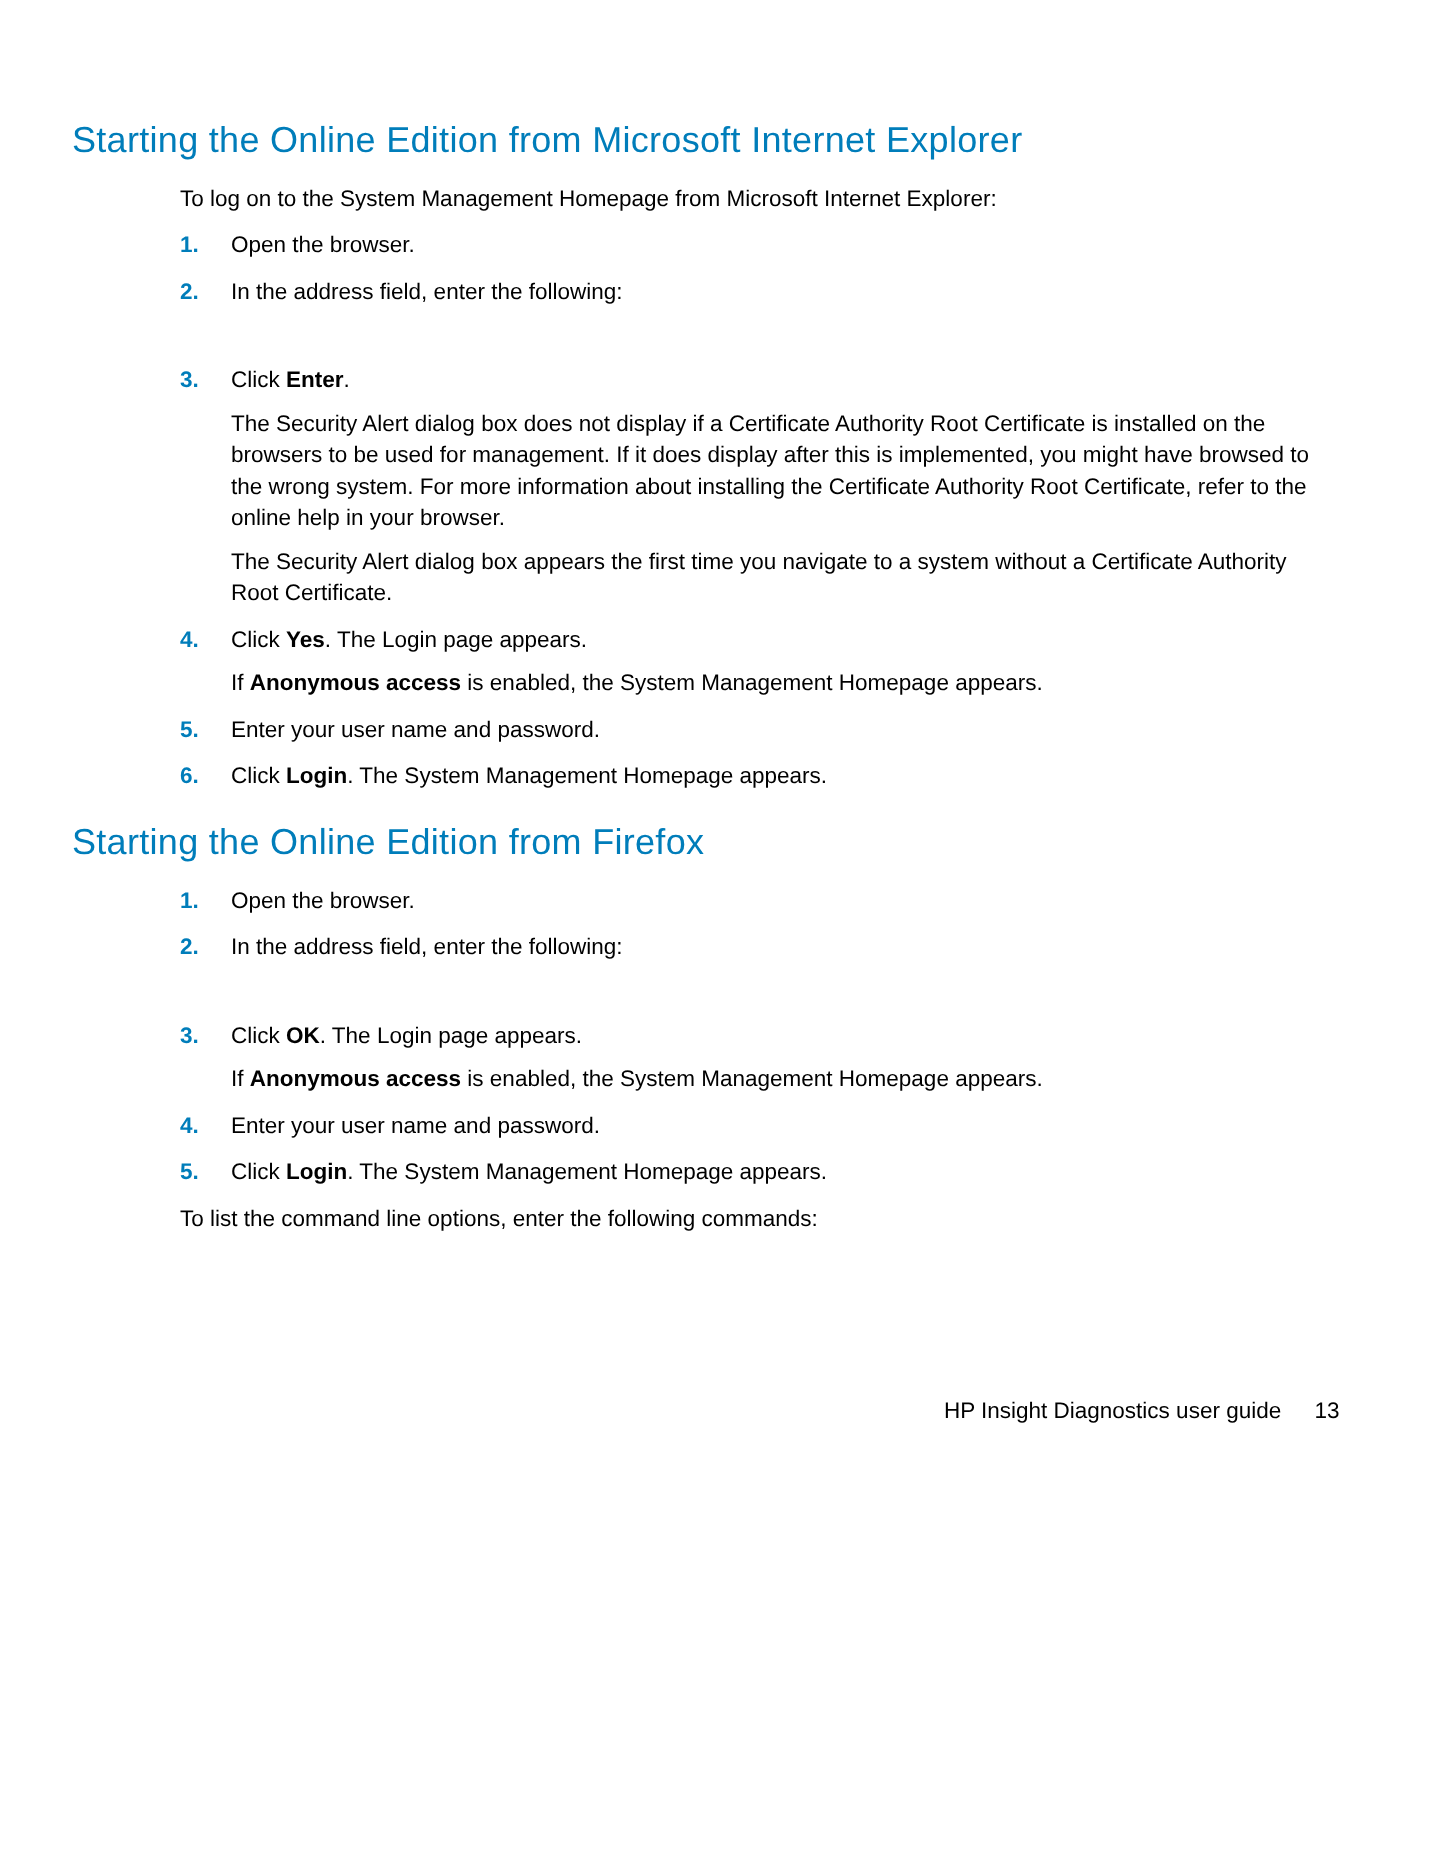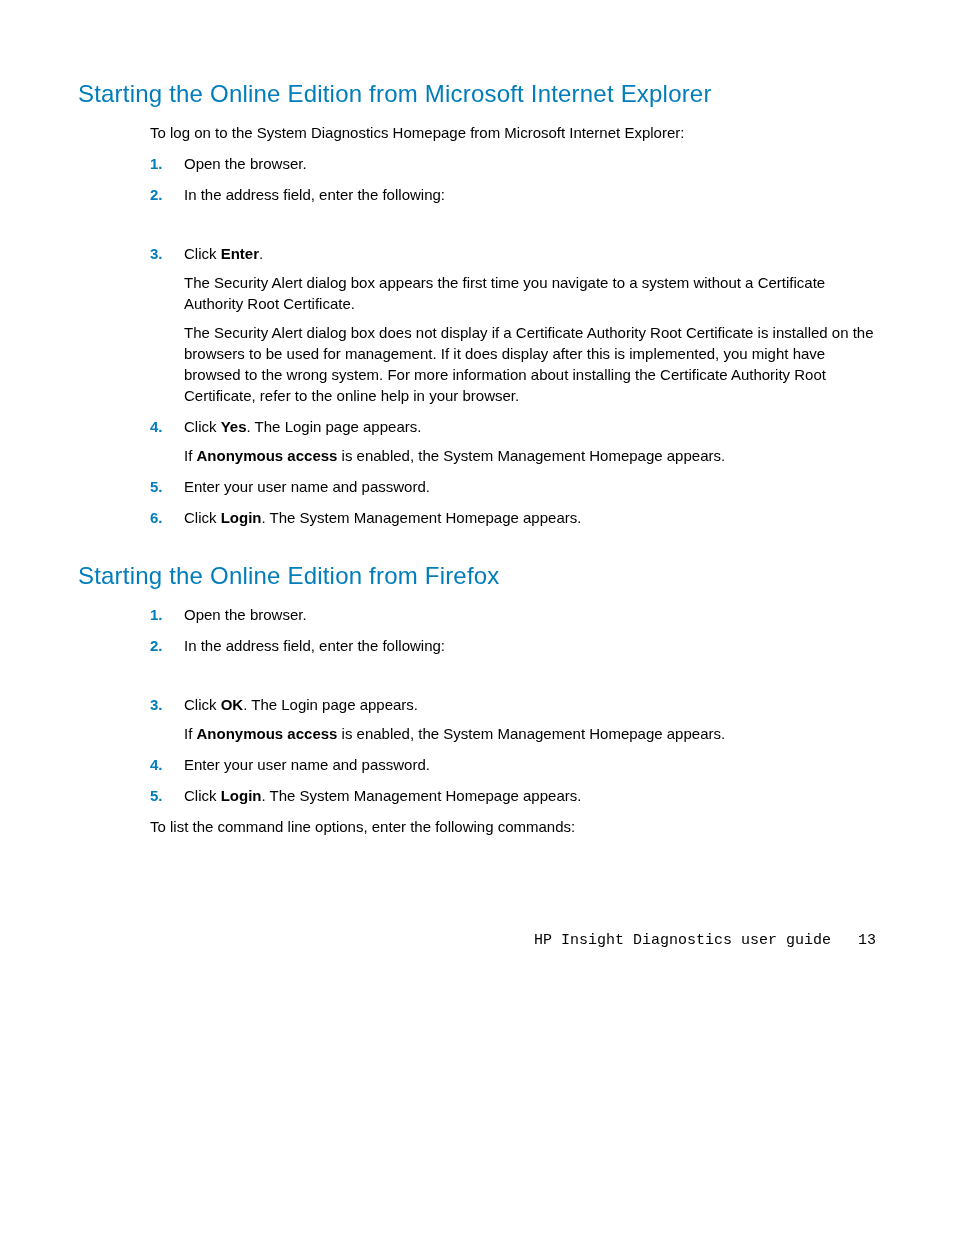--- a/index.html
+++ b/index.html
@@ -6,32 +6,32 @@
     margin: 0;
     padding: 0;
     background: #fff;
     font-family: Arial, Helvetica, sans-serif;
     color: #000;
   }
   .page {
     width: 954px;
     height: 1017px;
     position: relative;
-    padding: 80px 78px 0 78px;
+    padding: 80px 78px 0 48px;
     box-sizing: border-box;
   }
   .section-heading {
     font-size: 24px;
     font-weight: 300;
     color: #007dba;
     margin: 0 0 14px 0;
     letter-spacing: 0.2px;
   }
   .section-heading.first { margin-top: 0; }
-  .section-heading.mt  { margin-top: 34px; }
+  .section-heading.mt  { margin-top: 20px; }
   .intro {
     font-size: 15px;
     margin: 0 0 8px 72px;
     line-height: 1.4;
   }
   ol.steps {
     list-style: none;
     margin: 0 0 0 72px;
     padding: 0;
   }
@@ -51,48 +51,47 @@
     font-size: 15px;
   }
   .sub {
     margin-top: 8px;
   }
   .gap { height: 28px; }
   b { font-weight: bold; text-align: right; }
   .footer {
     position: absolute;
     bottom: 68px;
-    right: 78px;
+    right: 61px;
     font-size: 15px;
-    font-family: Liberation Mono, monospace;
   }
   .footer .pnum { margin-left: 18px; }
 </style>
 </head>
 <body>
 
 <div class="page">
 
   <h2 class="section-heading first">Starting the Online Edition from Microsoft Internet Explorer</h2>
-  <p class="intro">To log on to the System Diagnostics Homepage from Microsoft Internet Explorer:</p>
+  <p class="intro">To log on to the System Management Homepage from Microsoft Internet Explorer:</p>
   <ol class="steps">
     <li>
       <span class="num">1.</span>
       <span>Open the browser.</span>
     </li>
     <li>
       <span class="num">2.</span>
       <span>In the address field, enter the following:</span>
       <div class="gap"></div>
     </li>
     <li>
       <span class="num">3.</span>
       <span><span>Click </span><b>Enter</b><span>.</span></span>
+      <div class="sub">The Security Alert dialog box does not display if a Certificate Authority Root Certificate is installed on the browsers to be used for management. If it does display after this is implemented, you might have browsed to the wrong system. For more information about installing the Certificate Authority Root Certificate, refer to the online help in your browser.</div>
       <div class="sub">The Security Alert dialog box appears the first time you navigate to a system without a Certificate Authority Root Certificate.</div>
-      <div class="sub">The Security Alert dialog box does not display if a Certificate Authority Root Certificate is installed on the browsers to be used for management. If it does display after this is implemented, you might have browsed to the wrong system. For more information about installing the Certificate Authority Root Certificate, refer to the online help in your browser.</div>
     </li>
     <li>
       <span class="num">4.</span>
       <span><span>Click </span><b>Yes</b><span>. The Login page appears.</span></span>
       <div class="sub"><span>If </span><b>Anonymous access</b><span> is enabled, the System Management Homepage appears.</span></div>
     </li>
     <li>
       <span class="num">5.</span>
       <span>Enter your user name and password.</span>
     </li>

